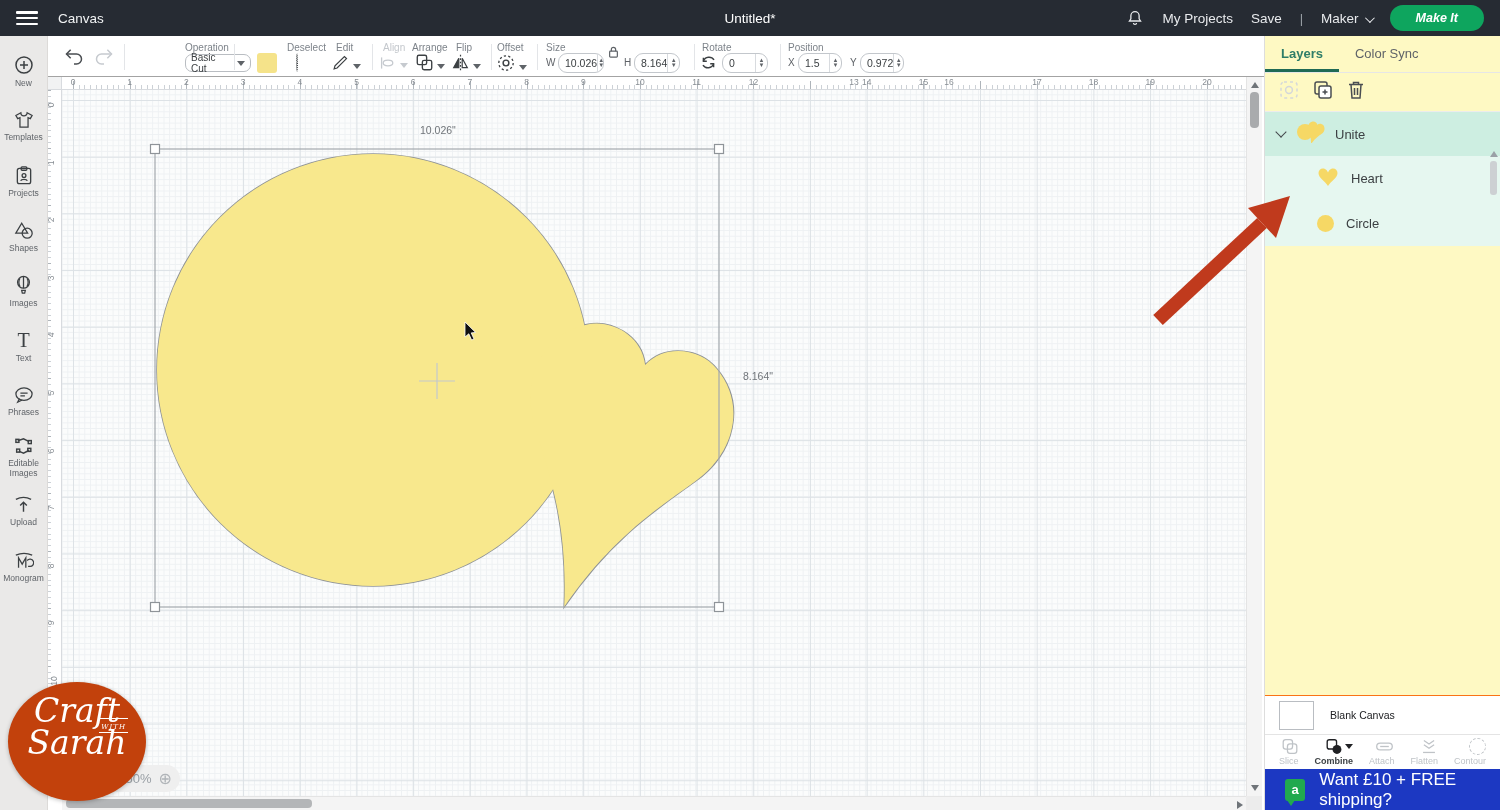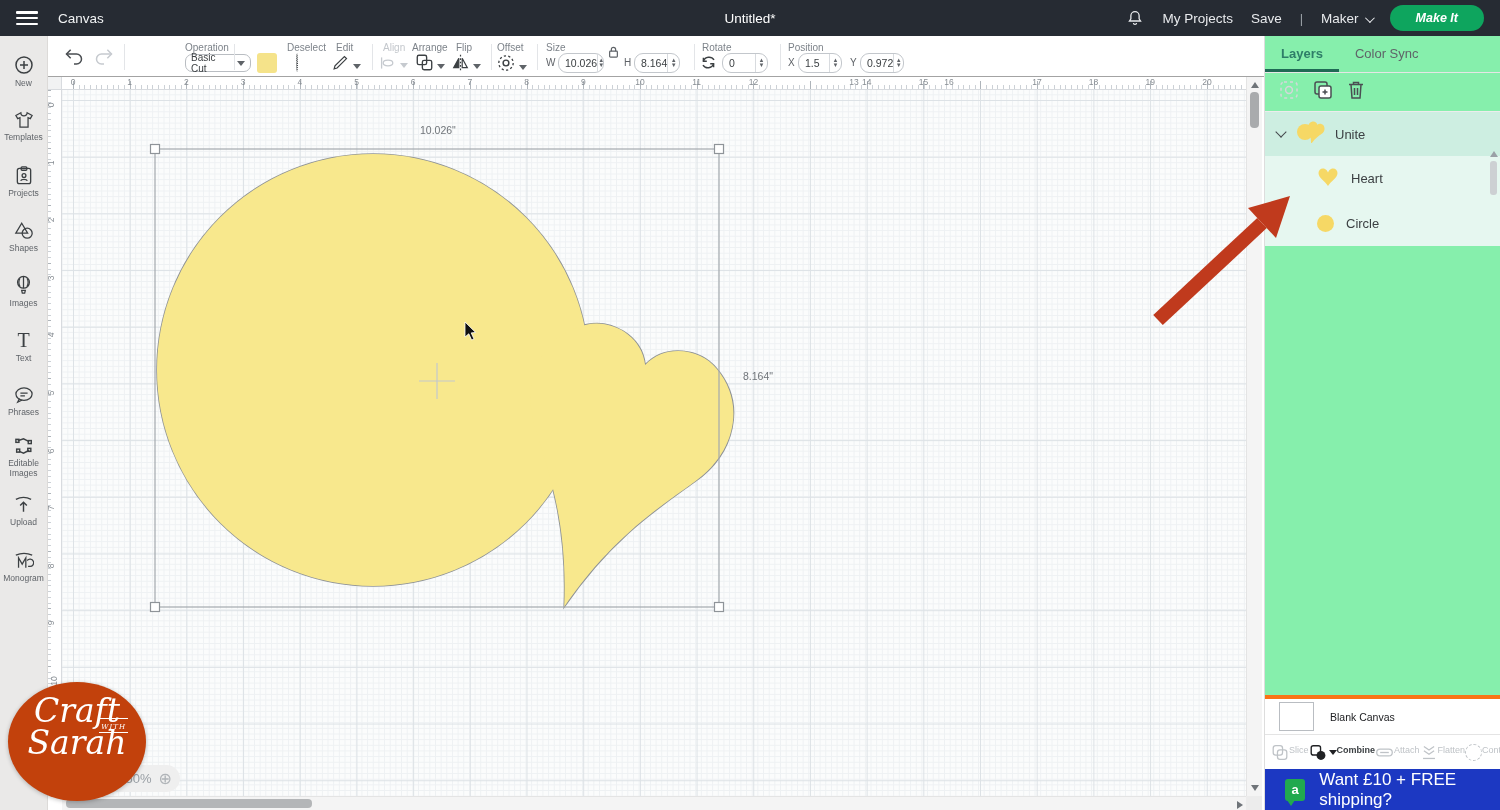--- a/index.html
+++ b/index.html
@@ -80,41 +80,41 @@
   #zoompill .zplus { font-size:16px; color:#b0b4b8; }
 
   
   #logo { left:8px; top:682px; width:138px; height:119px; background:#c2452a; border-radius:50%; z-index:40; color:#fff;
     font-family:"DejaVu Serif", serif; font-style:italic; text-align:center; box-shadow:0 1px 4px rgba(0,0,0,.25); }
   #logo .l1 { font-size:33px; margin-top:14px; line-height:30px; }
   #logo .l2 { font-size:10px; font-variant:small-caps; letter-spacing:1px; position:absolute; right:18px; top:36px; border-bottom:1px solid #fff; border-top:1px solid #fff; padding:1px 2px; }
   #logo .l3 { font-size:33px; line-height:34px; }
 
   
-  #panel { left:1264px; top:36px; width:236px; height:774px; background:#86efac; border-left:1px solid #ddd; z-index:10; }
+  #panel { left:1264px; top:36px; width:236px; height:774px; background:#fef9c3; border-left:1px solid #ddd; z-index:10; }
   .tabs { display:flex; border-bottom:1px solid #e6e6e6; height:37px; }
   .tab { font-size:13px; padding:10px 16px 0 16px; color:#5f6368; cursor:pointer; }
   .tab.active { color:#2e7d68; font-weight:bold; border-bottom:3px solid #1f6a55; }
   .lp-icons { height:39px; display:flex; align-items:center; gap:14px; padding-left:14px; border-bottom:1px solid #ececec; }
   .lp-icons .ic { color:#4a4e52; cursor:pointer; }
   .lp-icons .ic.dis { color:#d4d7da; cursor:default; }
   .layer-group { height:44px; background:#cdeee1; display:flex; align-items:center; gap:10px; padding-left:12px; cursor:pointer; }
   .layer-row { height:45px; background:#e6f7f0; display:flex; align-items:center; gap:12px; padding-left:52px; cursor:pointer; }
   .layer-name { font-size:13px; color:#3c4043; }
   .gchev { width:8px; height:8px; border-right:1.8px solid #44484c; border-bottom:1.8px solid #44484c; transform:rotate(45deg); margin-top:-4px; }
   .circle-thumb { width:17px; height:17px; border-radius:50%; background:#f6d865; }
   .list-scroll { position:absolute; right:2px; top:115px; width:9px; height:60px; }
   .list-scroll .up { width:0;height:0;border-left:4px solid transparent;border-right:4px solid transparent;border-bottom:6px solid #9aa0a6; margin:0 auto; }
   .list-scroll .th { width:7px; height:34px; background:#cdd0d3; border-radius:3px; margin:4px auto 0; }
 
-  .blankrow { position:absolute; left:0; top:659px; width:100%; height:39px; border-top:4px solid #f97316; display:flex; align-items:center; gap:16px; padding-left:14px; background:#fff; }
+  .blankrow { position:absolute; left:0; top:659px; width:100%; height:39px; border-top:1px solid #f97316; display:flex; align-items:center; gap:16px; padding-left:14px; background:#fff; }
   .blankrow .bc-thumb { width:35px; height:29px; background:#fff; border:1px solid #b9bdc2; }
   .blankrow .bc-lab { font-size:10.5px; color:#202124; }
   .actionsrow { position:absolute; left:0; top:698px; width:100%; height:35px; border-top:1px solid #e4e4e4; display:flex; align-items:center; justify-content:space-around; padding:0 6px; background:#fff; }
-  .act { display:flex; flex-direction:row; align-items:flex-start; cursor:pointer; }
+  .act { display:flex; flex-direction:column; align-items:flex-end; cursor:pointer; }
   .act .alab { font-size:9px; margin-top:1px; }
   .act.en { color:#202124; } .act.en .alab { color:#3c4043; }
   .act.dis { color:#bfc3c7; cursor:default; } .act.dis .alab { color:#bfc3c7; }
   #banner { position:absolute; left:0; top:733px; width:100%; height:41px; background:#1c38c2; display:flex; align-items:center; gap:14px; padding-left:20px; cursor:pointer; }
   #banner .bicon { width:24px; height:22px; background:#21a94e; border-radius:3px; color:#fff; font-weight:bold; font-size:13px; display:flex; align-items:center; justify-content:center; position:relative; }
   #banner .bicon:after { content:""; position:absolute; left:2px; bottom:-5px; border-left:4px solid transparent; border-right:4px solid transparent; border-top:6px solid #21a94e; }
   #banner .btext { color:#fff; font-size:17px; font-weight:normal; }
 
   
   #redarrow { left:1130px; top:180px; width:180px; height:160px; z-index:50; pointer-events:none; }

